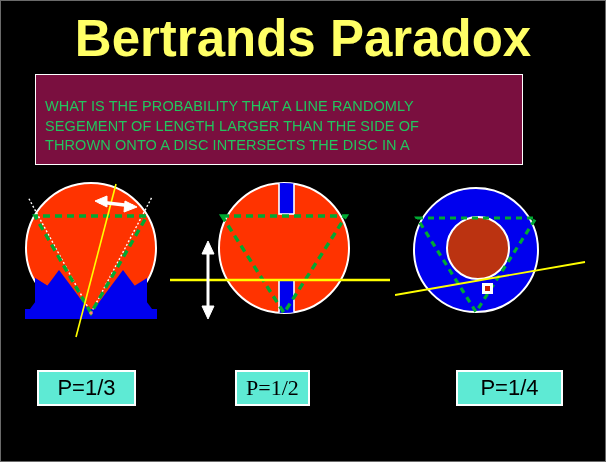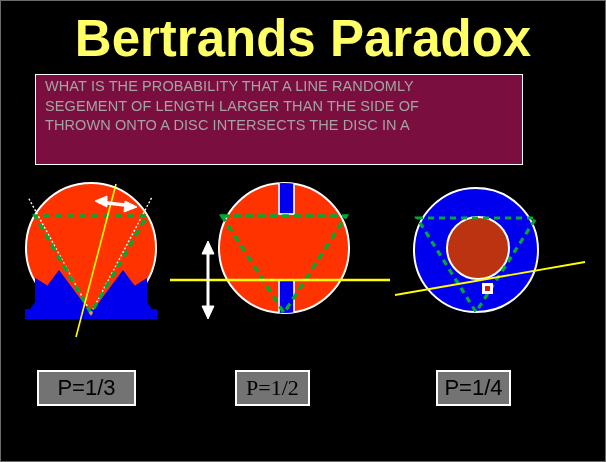--- a/index.html
+++ b/index.html
@@ -43,47 +43,47 @@
     top: 74px;
     width: 488px;
     height: 91px;
     background: #7a0f3f;
     border: 1px solid #ffffff;
     box-sizing: border-box;
   }
   #question-text {
     position: absolute;
     left: 9px;
-    top: 2px;
+    top: 22px;
     width: 474px;
-    color: #a3a3a3;
+    color: #22c55e;
     font-family: "Liberation Sans", sans-serif;
     font-size: 14.5px;
     line-height: 19.5px;
     letter-spacing: 0.1px;
   }
   .figure {
     position: absolute;
   }
   .answer-box {
     position: absolute;
     height: 36px;
-    background: #737373;
+    background: #5eead4;
     border: 2px solid #ffffff;
     box-sizing: border-box;
     color: #000000;
     font-family: "Liberation Sans", sans-serif;
     font-size: 22px;
     line-height: 32px;
     text-align: center;
     letter-spacing: 0px;
   }
   #answer-1 { left: 37px; top: 370px; width: 99px; }
   #answer-2 { left: 235px; top: 370px; width: 75px; font-family: Liberation Serif, serif; }
-  #answer-3 { left: 436px; top: 370px; width: 75px; }
+  #answer-3 { left: 456px; top: 370px; width: 107px; }
 </style>
 </head>
 <body>
 
 <div id="slide">
 
   <div id="slide-border"></div>
 
   <div id="title">Bertrands Paradox</div>
 

